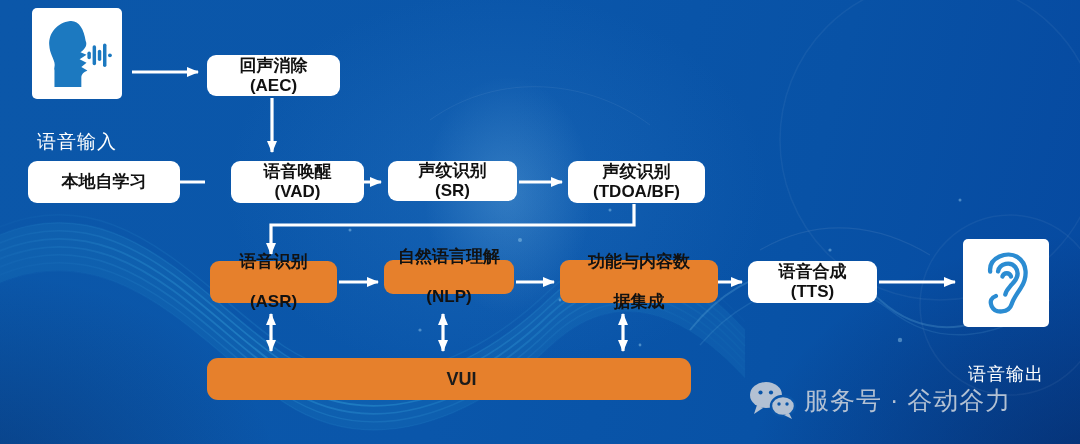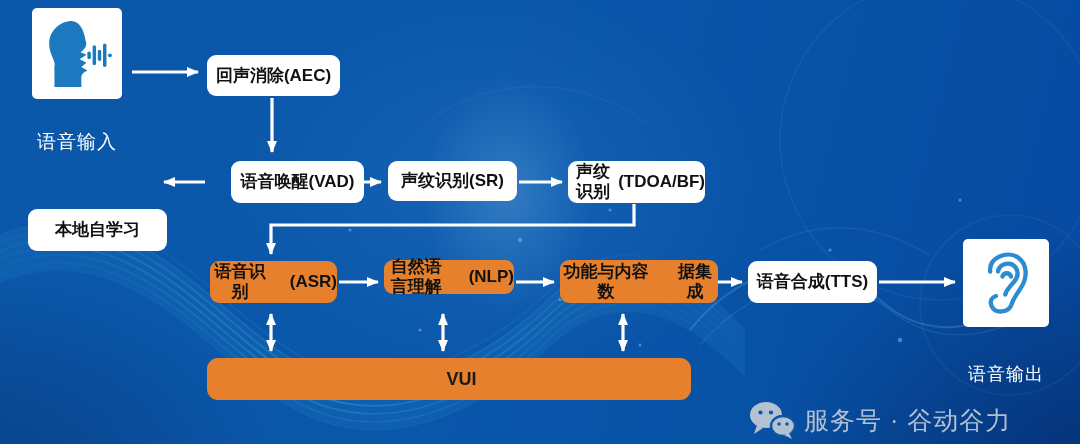--- a/index.html
+++ b/index.html
@@ -11,41 +11,40 @@
     background:
       radial-gradient(120px 170px at 508px 195px, rgba(150,210,245,0.22), rgba(150,210,245,0) 70%),
       radial-gradient(420px 300px at 46% 42%, rgba(70,150,220,0.20), rgba(70,150,220,0) 65%),
       radial-gradient(560px 380px at 103% 108%, rgba(5,28,78,0.55), rgba(5,28,78,0) 65%),
       radial-gradient(480px 320px at -3% 108%, rgba(5,28,78,0.38), rgba(5,28,78,0) 65%),
       linear-gradient(104deg, #0b57a9 0%, #0a56aa 45%, #0852a6 72%, #0649a0 100%);
   }
   svg.layer{position:absolute;left:0;top:0;width:1080px;height:444px;}
   .node{
     position:absolute;
-    display:flex;flex-direction:row;align-items:center;justify-content:center;
+    display:flex;flex-direction:column;align-items:center;justify-content:center;
     border-radius:9px;
     font-weight:bold;color:#111;text-align:center;
     font-size:17px;line-height:20px;
     z-index:3;
   }
   .white-box{background:#ffffff;}
   .orange-box{background:#e6802c;gap:20px;}
   .icon-card{
     position:absolute;background:#ffffff;border-radius:5px;
     display:flex;align-items:center;justify-content:center;z-index:3;
   }
   .io-label{
     position:absolute;color:#ffffff;font-weight:normal;font-size:19px;
     text-align:center;z-index:3;letter-spacing:1px;margin-top:28px;
   }
   .vui-text{font-size:18px;font-weight:600;color:#1b1b1b;margin-left:25px;}
   .brand{
     position:absolute;left:748px;top:380px;display:flex;align-items:center;gap:8px;
     z-index:4;
-    margin-top:20px;
   }
   .brand-text{
     color:#b3c1d3;font-size:25px;letter-spacing:1px;font-weight:400;
     white-space:nowrap;
   }
 </style>
 </head>
 <body>
 
 <div id="canvas">
@@ -142,21 +141,21 @@
       </g>
     </svg>
   </div>
   <div class="io-label" style="left:18px;top:101px;width:118px;">语音输入</div>
 
   <div class="node white-box" style="left:207px;top:55px;width:133px;height:41px;">
     <span>回声消除</span>
     <span>(AEC)</span>
   </div>
 
-  <div class="node white-box" style="left:28px;top:161px;width:139px;height:42px;margin-top:48px;">
+  <div class="node white-box" style="left:28px;top:161px;width:152px;height:42px;">
     <span>本地自学习</span>
   </div>
   <div class="node white-box" style="left:207px;top:161px;width:133px;height:42px;margin-left:24px;">
     <span>语音唤醒</span>
     <span>(VAD)</span>
   </div>
   <div class="node white-box" style="left:388px;top:161px;width:129px;height:40px;">
     <span>声纹识别</span>
     <span>(SR)</span>
   </div>

